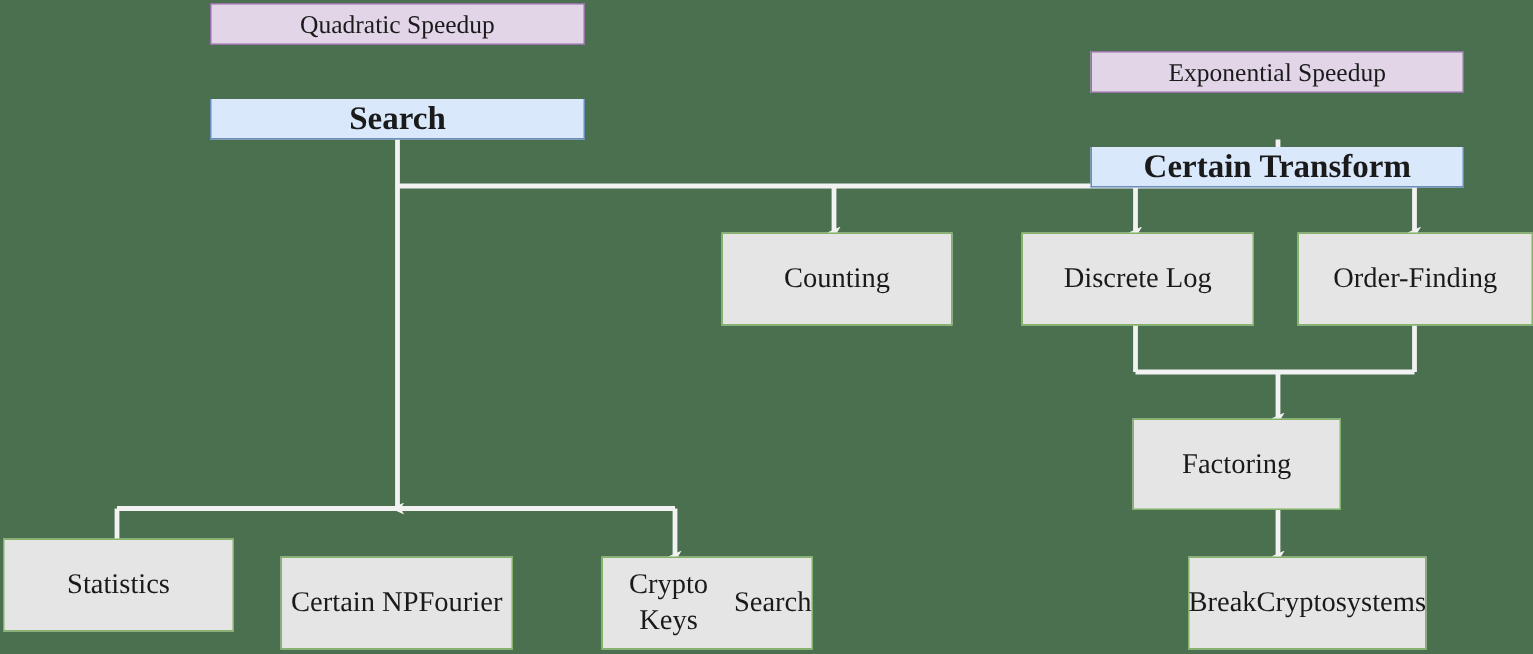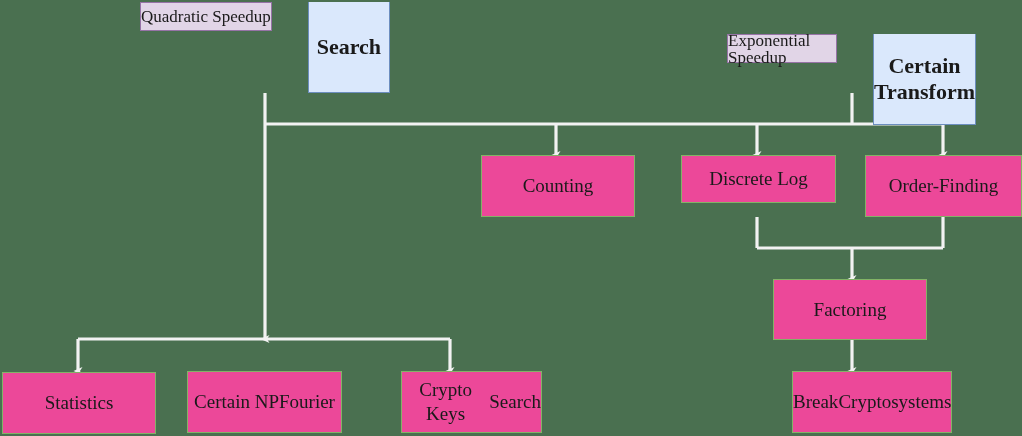--- a/index.html
+++ b/index.html
@@ -22,20 +22,21 @@
     left: 0;
     top: 0;
     width: 1022px;
     height: 436px;
     pointer-events: none;
   }
   .node {
     position: absolute;
     box-sizing: border-box;
     display: flex;
+    flex-direction: column;
     z-index: 2;
     gap: 36px;
   }
   .node .hdr {
     box-sizing: border-box;
     background: #e1d5e7;
     border: 1px solid #9673a6;
     color: #1a1a1a;
     font-size: 17px;
     line-height: 1;
@@ -54,21 +55,21 @@
     color: #1a1a1a;
   }
   .node.primary .body {
     background: #dae8fc;
     border: 1px solid #6c8ebf;
     border-top: none;
     font-size: 22px;
     font-weight: bold;
   }
   .node.leaf .body {
-    background: #ec4899;
+    background: #e5e5e5;
     border: 1px solid #82b366;
     font-size: 19px;
     line-height: 1.25;
   }
 </style>
 </head>
 <body>
 
 <div id="canvas">
 
@@ -109,41 +110,41 @@
 
   <div class="node primary" style="left:727px; top:2px; width:249px; height:91px;margin-top:32px;">
     <div class="hdr">Exponential Speedup</div>
     <div class="body">Certain Transform</div>
   </div>
 
   <div class="node leaf" style="left:481px; top:155px; width:154px; height:62px;">
     <div class="body">Counting</div>
   </div>
 
-  <div class="node leaf" style="left:681px; top:155px; width:155px; height:48px;">
+  <div class="node leaf" style="left:681px; top:155px; width:155px; height:62px;">
     <div class="body">Discrete Log</div>
   </div>
 
   <div class="node leaf" style="left:865px; top:155px; width:157px; height:62px;justify-content:flex-end;">
     <div class="body">Order-Finding</div>
   </div>
 
-  <div class="node leaf" style="left:773px; top:279px; width:154px; height:61px;font-family:Liberation Serif, serif;">
+  <div class="node leaf" style="left:755px; top:279px; width:139px; height:61px;font-family:Liberation Serif, serif;">
     <div class="body">Factoring</div>
   </div>
 
   <div class="node leaf" style="left:773px; top:371px; width:159px; height:62px;margin-left:19px;">
     <div class="body">
       <span>Break</span>
         <br>
       <span>Cryptosystems</span>
     </div>
   </div>
 
-  <div class="node leaf" style="left:2px; top:372px; width:154px; height:62px;">
+  <div class="node leaf" style="left:2px; top:359px; width:154px; height:62px;">
     <div class="body">Statistics</div>
   </div>
 
   <div class="node leaf" style="left:187px; top:371px; width:155px; height:62px;">
     <div class="body">
       <span>Certain NP</span>
         <br>
       <span>Fourier</span>
     </div>
   </div>

